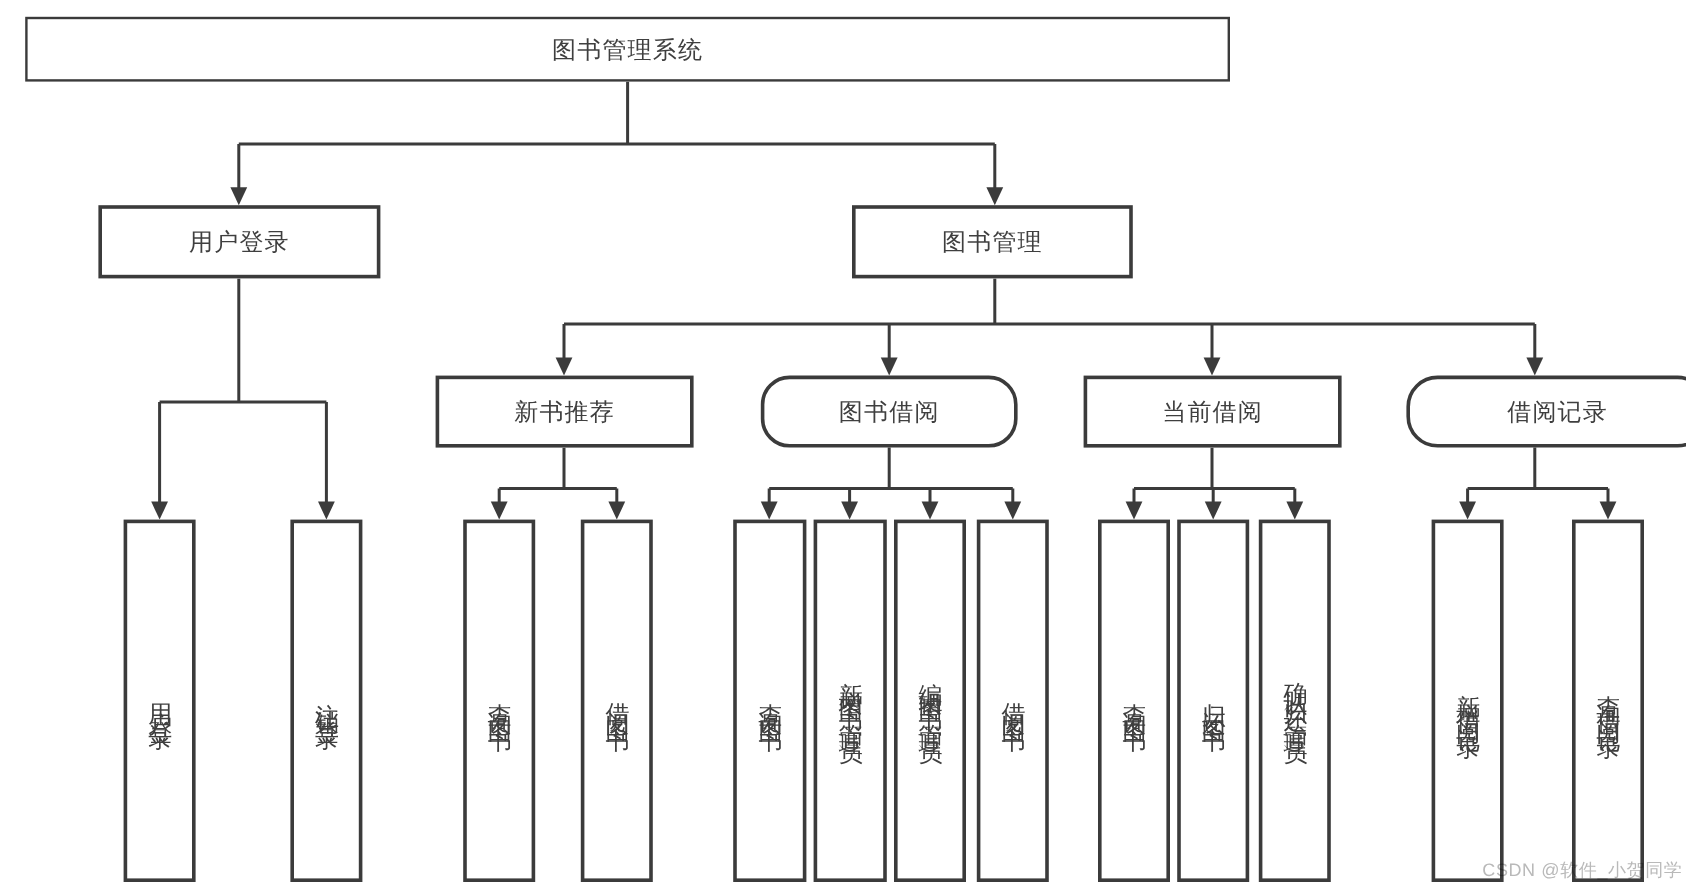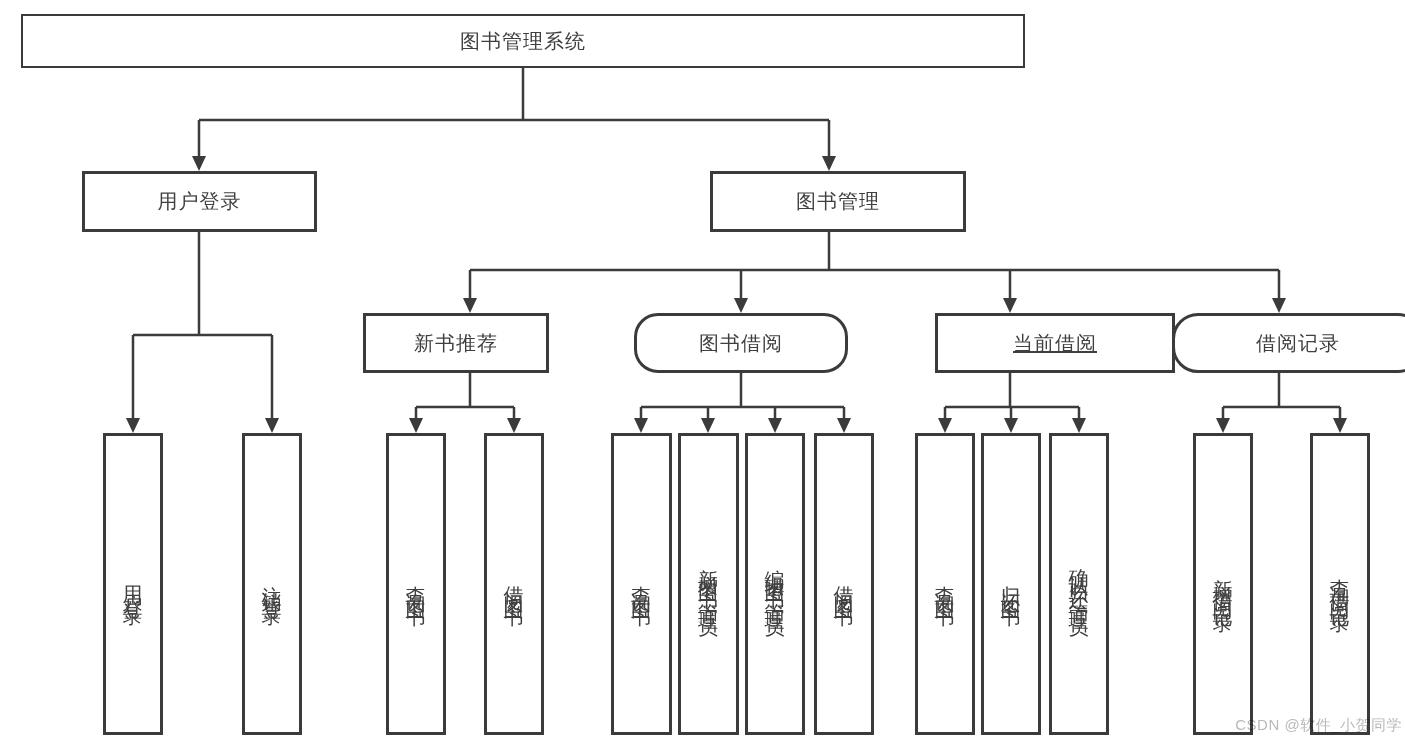--- a/index.html
+++ b/index.html
@@ -108,25 +108,25 @@
     <g>
       <path d="M1279,373 V407 M1223,407 H1340 M1223,407 V420 M1340,407 V420"></path>
       <polygon points="1216,418 1230,418 1223,433" fill="#3b3b3b" stroke="none"></polygon>
       <polygon points="1333,418 1347,418 1340,433" fill="#3b3b3b" stroke="none"></polygon>
     </g>
   </svg>
 
   <div class="node root" style="left:21px;top:14px;width:1004px;height:54px;">图书管理系统</div>
 
   <div class="node" style="left:82px;top:171px;width:235px;height:61px;">用户登录</div>
-  <div class="node" style="left:710px;top:171px;width:256px;height:61px;">图书管理</div>
+  <div class="node" style="left:710px;top:171px;width:234px;height:61px;">图书管理</div>
 
-  <div class="node" style="left:363px;top:313px;width:186px;height:60px;">新书推荐</div>
+  <div class="node" style="left:363px;top:313px;width:215px;height:60px;">新书推荐</div>
   <div class="node" style="left:634px;top:313px;width:214px;height:60px;border-radius:24px;">图书借阅</div>
-  <div class="node" style="left:935px;top:313px;width:240px;height:60px;text-decoration:underline;">当前借阅</div>
+  <div class="node" style="left:903px;top:313px;width:215px;height:60px;">当前借阅</div>
   <div class="node" style="left:1172px;top:313px;width:252px;height:60px;border-radius:26px;">借阅记录</div>
 
   <div class="leaf" style="left:103px;">
     <span>用户登录</span>
   </div>
   <div class="leaf" style="left:242px;">
     <span>注销登录</span>
   </div>
 
   <div class="leaf" style="left:386px;">

